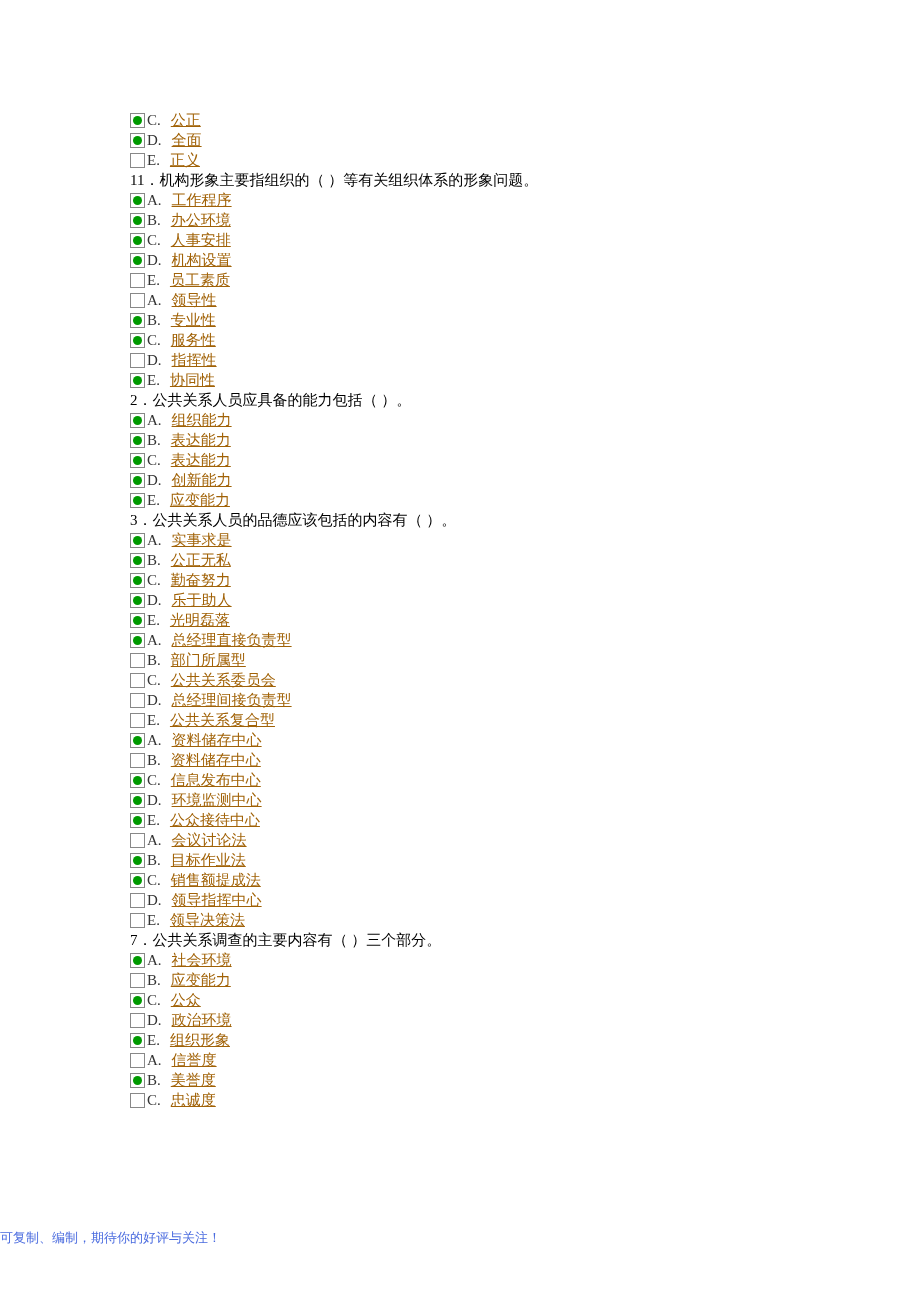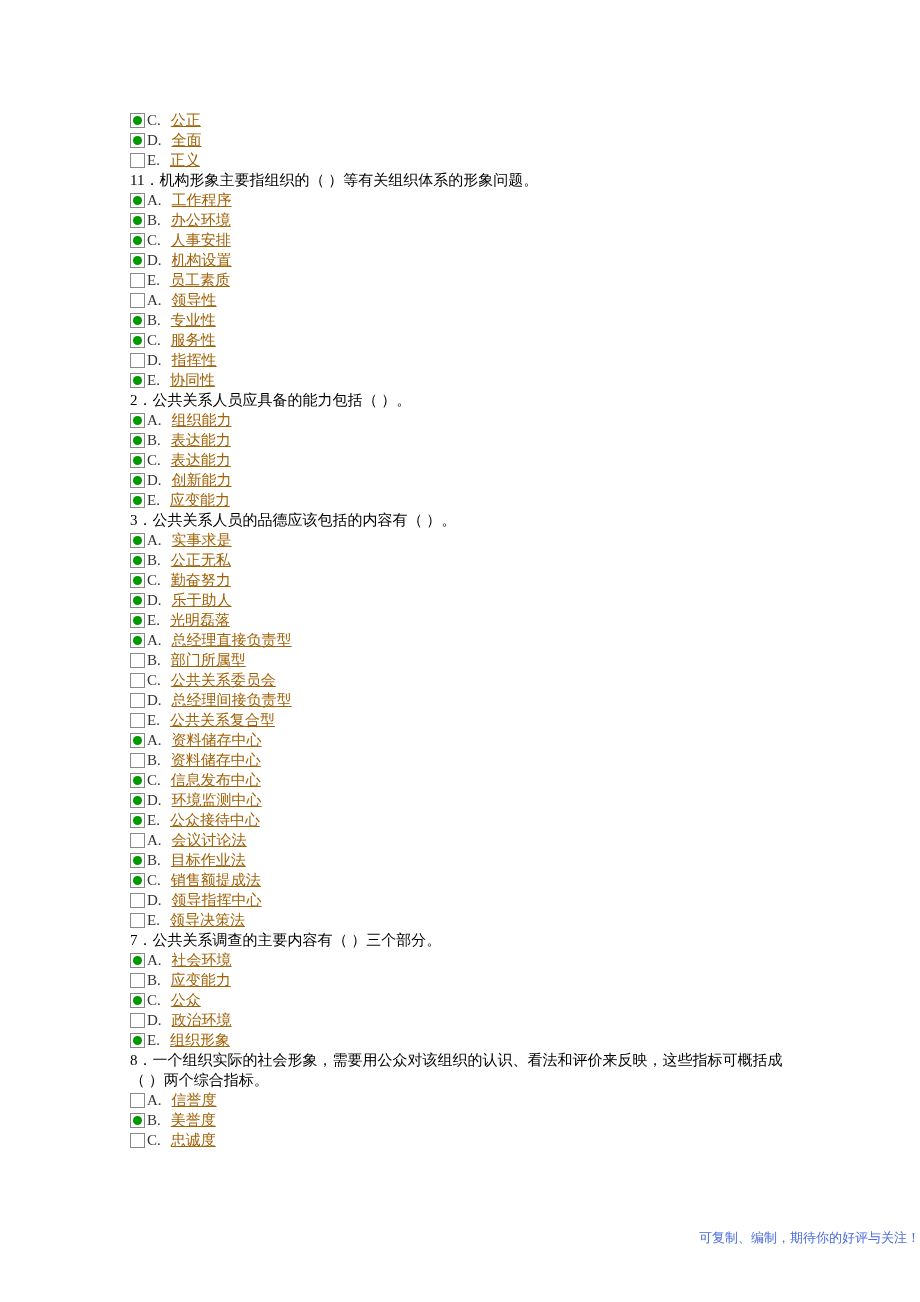--- a/index.html
+++ b/index.html
@@ -56,21 +56,21 @@
   }
   .sect {
     color: #0033cc;
     font-weight: bold;
   }
   .footer {
     position: absolute;
     bottom: 55px;
     left: 0;
     right: 0;
-    text-align: right;
+    text-align: left;
     font-size: 13px;
     color: #4a6bdf;
     font-family: Liberation Sans, sans-serif;
   }
 </style>
 </head>
 <body>
 
 <div class="page">
 
@@ -294,21 +294,20 @@
       <div class="line opt">
         <span class="chk"></span>
         <span class="lbl">D.</span>
         <span class="ans">政治环境</span>
       </div>
       <div class="line opt">
         <span class="chk on"></span>
         <span class="lbl">E.</span>
         <span class="ans">组织形象</span>
       </div>
-      <div class="line">8．一个组织实际的社会形象，需要用公众对该组织的认识、看法和评价来反映，这些指标可概括成（  ）两个综合指标。</div>
       <div class="line opt">
         <span class="chk"></span>
         <span class="lbl">A.</span>
         <span class="ans">信誉度</span>
       </div>
       <div class="line opt">
         <span class="chk on"></span>
         <span class="lbl">B.</span>
         <span class="ans">美誉度</span>
       </div>

